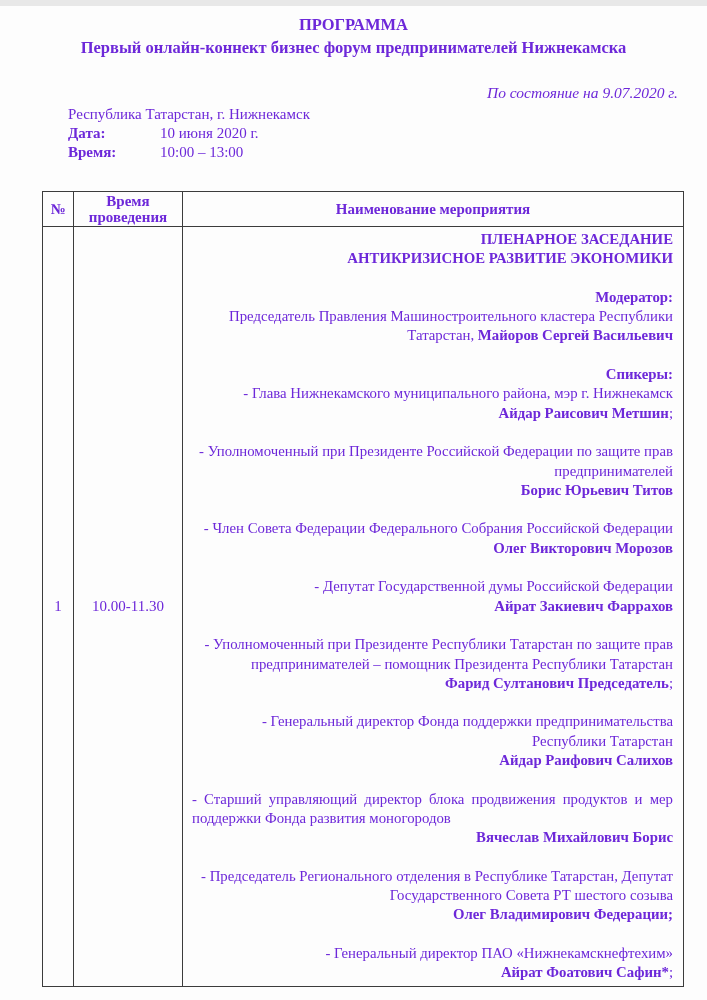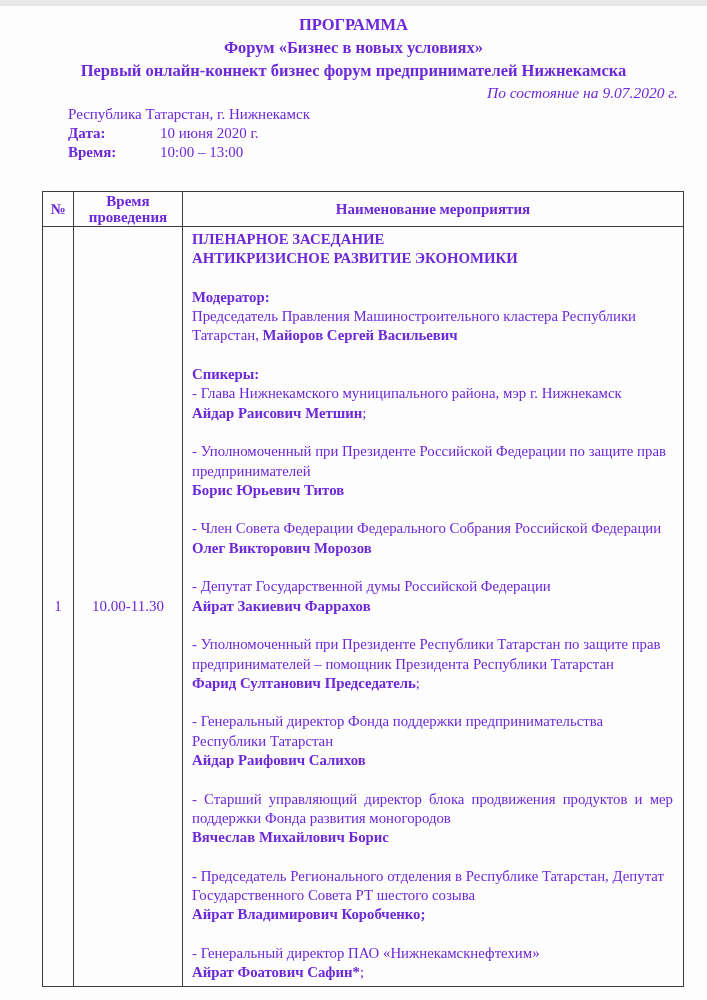--- a/index.html
+++ b/index.html
@@ -73,33 +73,32 @@
     font-size: 15px;
   }
   .cell-event {
     vertical-align: top;
     height: 755px;
     padding: 3px 10px 3px 9px;
   }
   .par {
     font-size: 14.8px;
     line-height: 19.3px;
-    text-align: left;
+    text-align: right;
   }
   .par.justify { text-align: justify; }
   .par b { font-weight: bold; }
 </style>
 </head>
 <body>
 
 <div class="page">
 
   <div class="title-block">
     <div class="title-line">ПРОГРАММА</div>
-    <div class="title-line">Форум «Бизнес в новых условиях»</div>
     <div class="title-line">Первый онлайн-коннект бизнес форум предпринимателей Нижнекамска</div>
   </div>
 
   <div class="date-note">По состояние на 9.07.2020 г.</div>
 
   <div class="info-block">
     <div class="info-row">
       <div class="info-value">Республика Татарстан, г. Нижнекамск</div>
     </div>
     <div class="info-row">
@@ -153,21 +152,21 @@
               <p class="par"><span>- Уполномоченный при Президенте Республики Татарстан по защите прав предпринимателей – помощник Президента Республики Татарстан</span></p>
               <p class="par"><b>Фарид Султанович Председатель</b><span>;</span></p>
               <p class="par">&nbsp;</p>
               <p class="par"><span>- Генеральный директор Фонда поддержки предпринимательства Республики Татарстан</span></p>
               <p class="par"><b>Айдар Раифович Салихов</b></p>
               <p class="par">&nbsp;</p>
               <p class="par justify"><span>- Старший управляющий директор блока продвижения продуктов и мер поддержки Фонда развития моногородов</span></p>
               <p class="par"><b>Вячеслав Михайлович Борис</b></p>
               <p class="par">&nbsp;</p>
               <p class="par"><span>- Председатель Регионального отделения в Республике Татарстан, Депутат Государственного Совета РТ шестого созыва</span></p>
-              <p class="par"><b>Айрат Владимирович Коробченко;</b></p>
+              <p class="par"><b>Олег Владимирович Федерации;</b></p>
               <p class="par">&nbsp;</p>
               <p class="par"><span>- Генеральный директор ПАО «Нижнекамскнефтехим»</span></p>
               <p class="par"><b>Айрат Фоатович Сафин*</b><span>;</span></p>
             </div>
         </td>
       </tr>
     </tbody>
   </table>
 
 </div>

